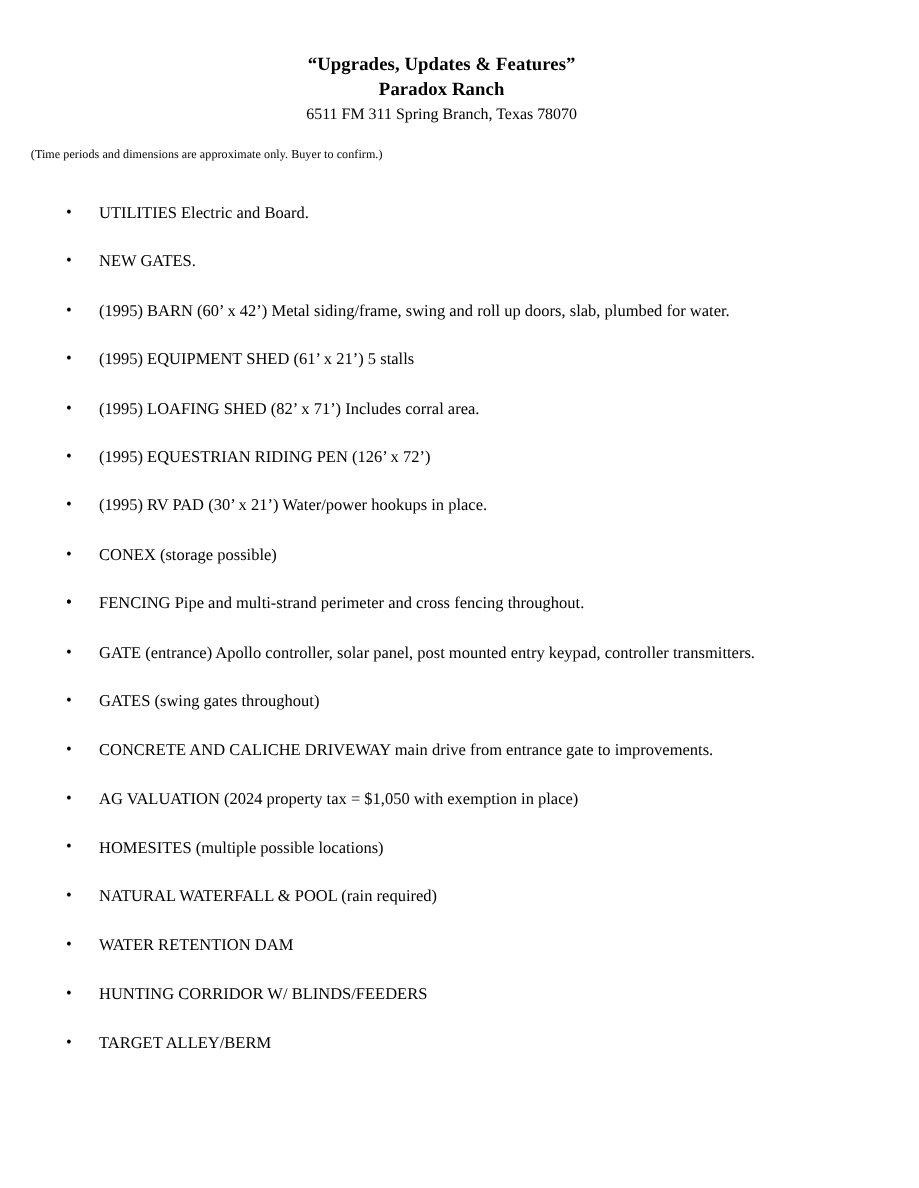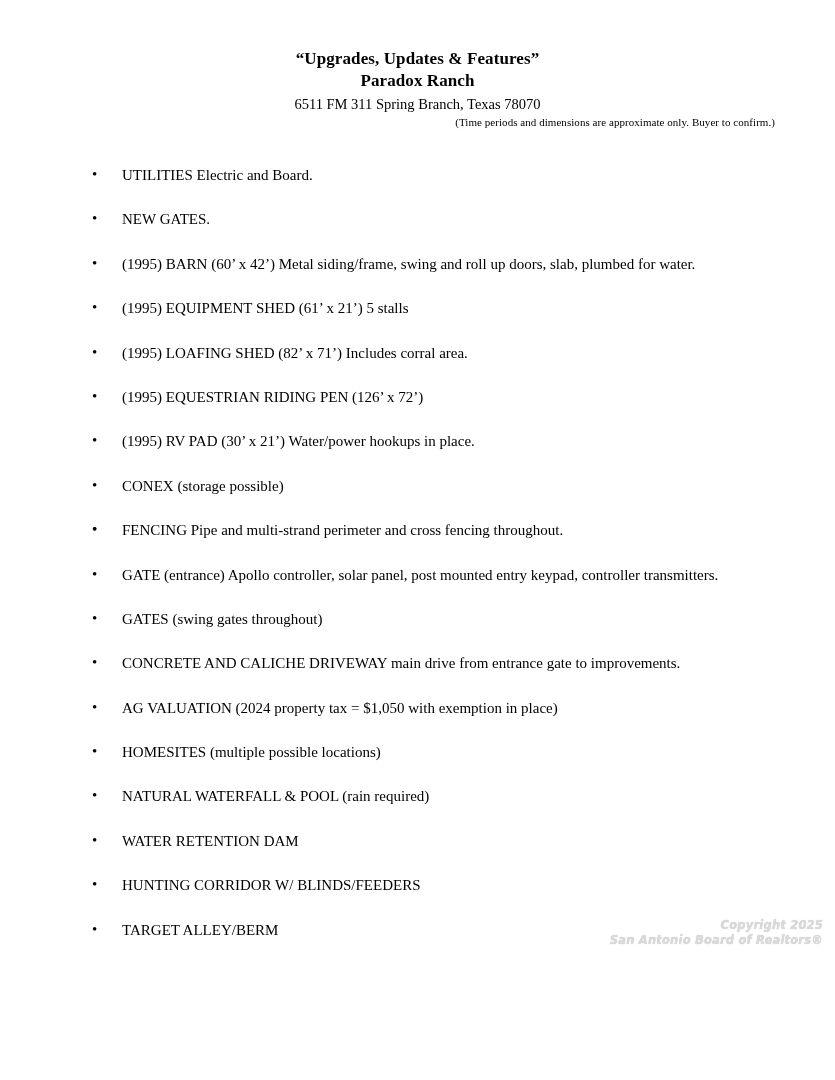--- a/index.html
+++ b/index.html
@@ -13,21 +13,21 @@
     position: relative;
     font-family: "Liberation Serif", serif;
     color: #000000;
     overflow: hidden;
   }
   .page {
     position: relative;
     width: 835px;
     height: 956px;
     box-sizing: border-box;
-    padding: 40px 60px 0 60px;
+    padding: 40px 60px 0 28px;
   }
   .header {
     text-align: center;
     margin-top: 8px;
   }
   .title-line {
     font-weight: bold;
     font-size: 17px;
     line-height: 22px;
     letter-spacing: 0.1px;
@@ -35,23 +35,23 @@
   .title-line.second {
     font-size: 17px;
   }
   .address-line {
     font-weight: normal;
     font-size: 14.5px;
     line-height: 22px;
     margin-top: 1px;
   }
   .note {
-    text-align: right;
+    text-align: left;
     font-size: 11px;
-    margin-top: 1px;
+    margin-top: 20px;
     letter-spacing: 0.05px;
   }
   ul.features {
     list-style: none;
     margin: 38px 0 0 0;
     padding: 0 0 0 18px;
   }
   ul.features li {
     position: relative;
     font-size: 15px;
@@ -109,18 +109,14 @@
     <li><span class="bullet">•</span><span>GATES (swing gates throughout)</span></li>
     <li><span class="bullet">•</span><span>CONCRETE AND CALICHE DRIVEWAY main drive from entrance gate to improvements.</span></li>
     <li><span class="bullet">•</span><span>AG VALUATION (2024 property tax = $1,050 with exemption in place)</span></li>
     <li><span class="bullet">•</span><span>HOMESITES (multiple possible locations)</span></li>
     <li><span class="bullet">•</span><span>NATURAL WATERFALL &amp; POOL (rain required)</span></li>
     <li><span class="bullet">•</span><span>WATER RETENTION DAM</span></li>
     <li><span class="bullet">•</span><span>HUNTING CORRIDOR W/ BLINDS/FEEDERS</span></li>
     <li><span class="bullet">•</span><span>TARGET ALLEY/BERM</span></li>
   </ul>
 
-  <div class="watermark">
-    <div>Copyright 2025</div>
-    <div>San Antonio Board of Realtors®</div>
-  </div>
 
 </div>
 
 </body></html>

